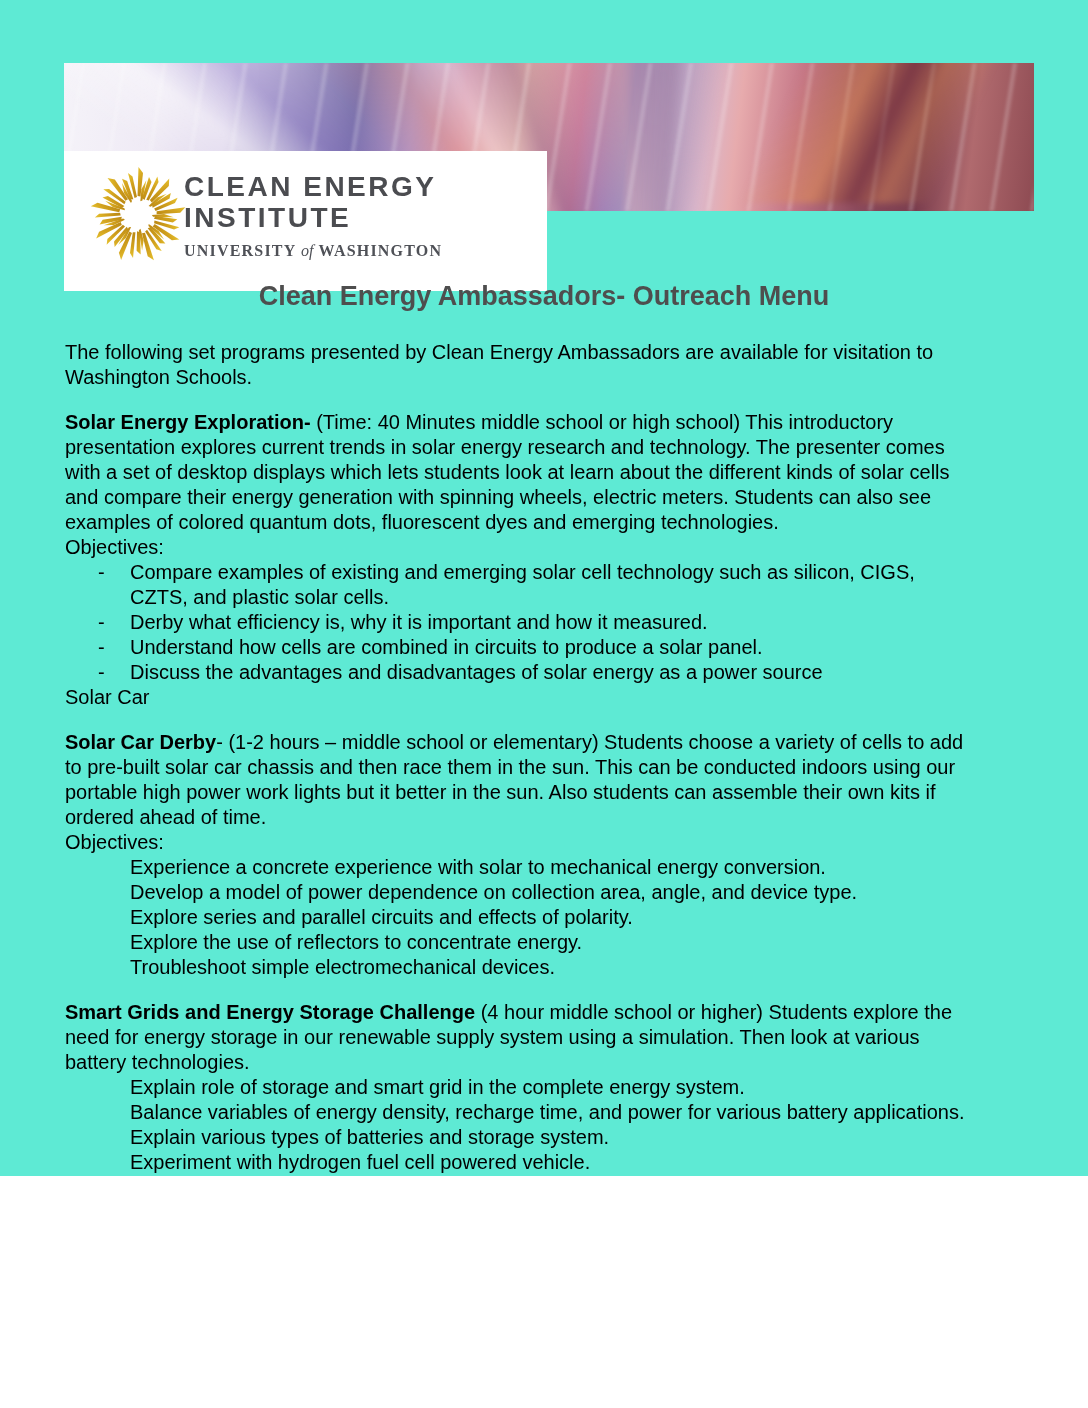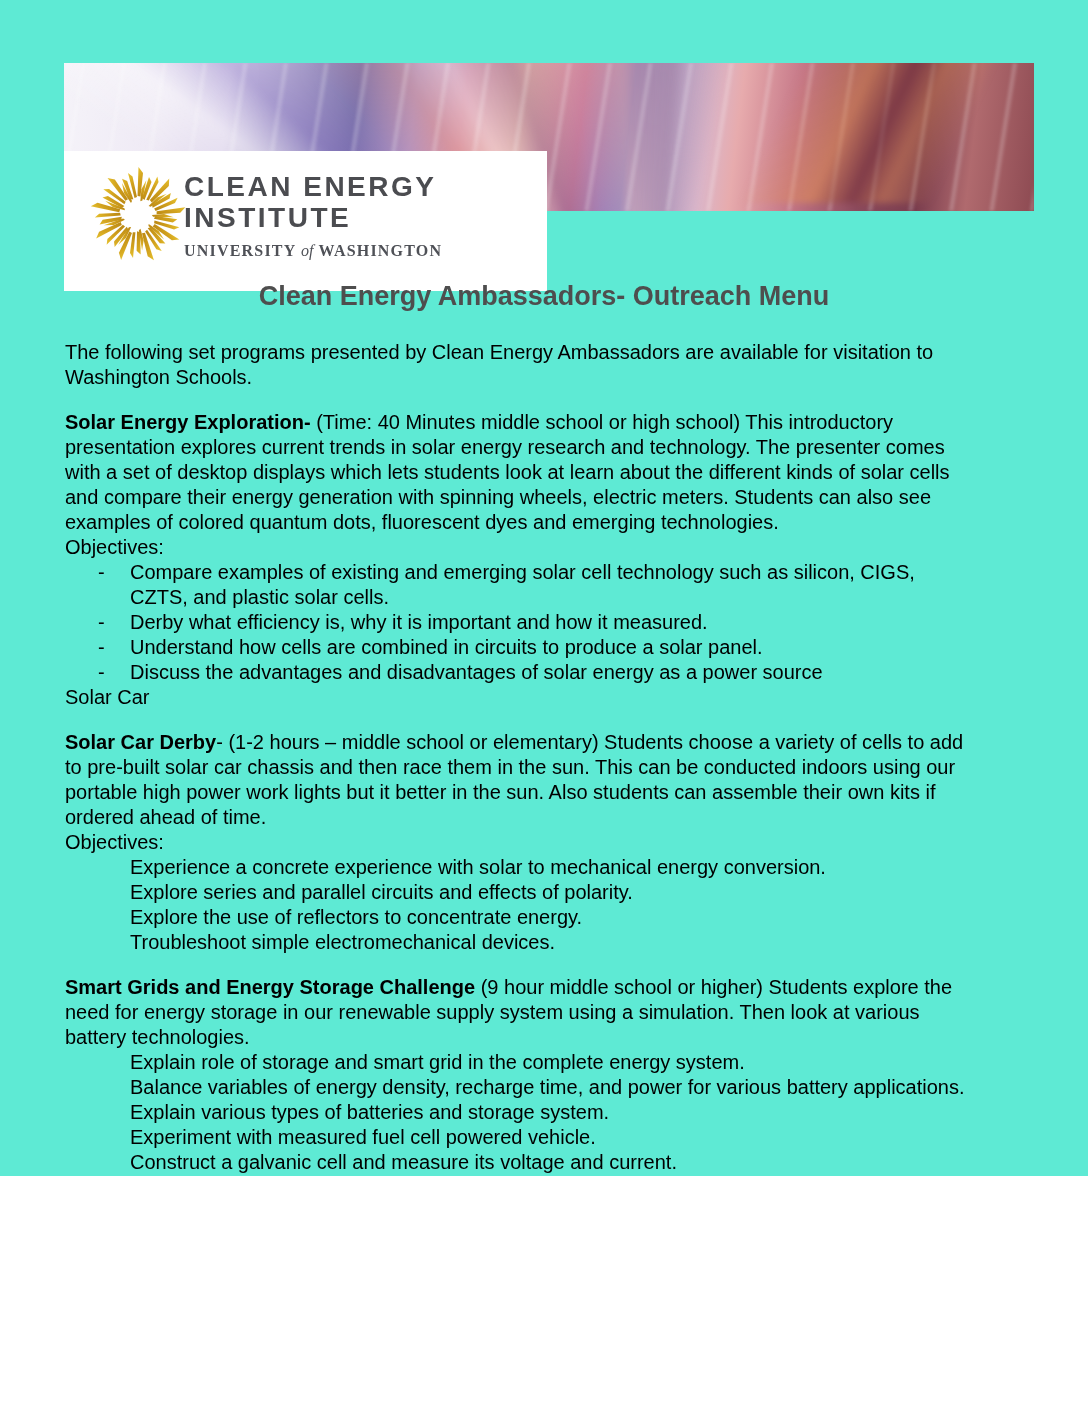--- a/index.html
+++ b/index.html
@@ -119,31 +119,32 @@
     </ul>
     <p>Solar Car</p>
 
     <p class="gap"><b>Solar Car Derby</b><span>- (1-2 hours – middle school or elementary) Students choose a variety of cells to add
 to pre-built solar car chassis and then race them in the sun. This can be conducted indoors using our
 portable high power work lights but it better in the sun. Also students can assemble their own kits if
 ordered ahead of time.</span></p>
     <p>Objectives:</p>
     <ul class="plain-list">
       <li>Experience a concrete experience with solar to mechanical energy conversion.</li>
+      <li>Develop a model of power dependence on collection area, angle, and device type.</li>
       <li>Explore series and parallel circuits and effects of polarity.</li>
       <li>Explore the use of reflectors to concentrate energy.</li>
       <li>Troubleshoot simple electromechanical devices.</li>
     </ul>
 
-    <p class="gap"><b>Smart Grids and Energy Storage Challenge</b><span> (9 hour middle school or higher) Students explore the
+    <p class="gap"><b>Smart Grids and Energy Storage Challenge</b><span> (4 hour middle school or higher) Students explore the
 need for energy storage in our renewable supply system using a simulation. Then look at various
 battery technologies.</span></p>
     <ul class="plain-list">
       <li>Explain role of storage and smart grid in the complete energy system.</li>
       <li>Balance variables of energy density, recharge time, and power for various battery applications.</li>
       <li>Explain various types of batteries and storage system.</li>
-      <li>Experiment with measured fuel cell powered vehicle.</li>
+      <li>Experiment with hydrogen fuel cell powered vehicle.</li>
       <li>Construct a galvanic cell and measure its voltage and current.</li>
       <li>Demonstrate a supercapacitor</li>
     </ul>
 
   </div>
 </div>
 
 </body></html>

